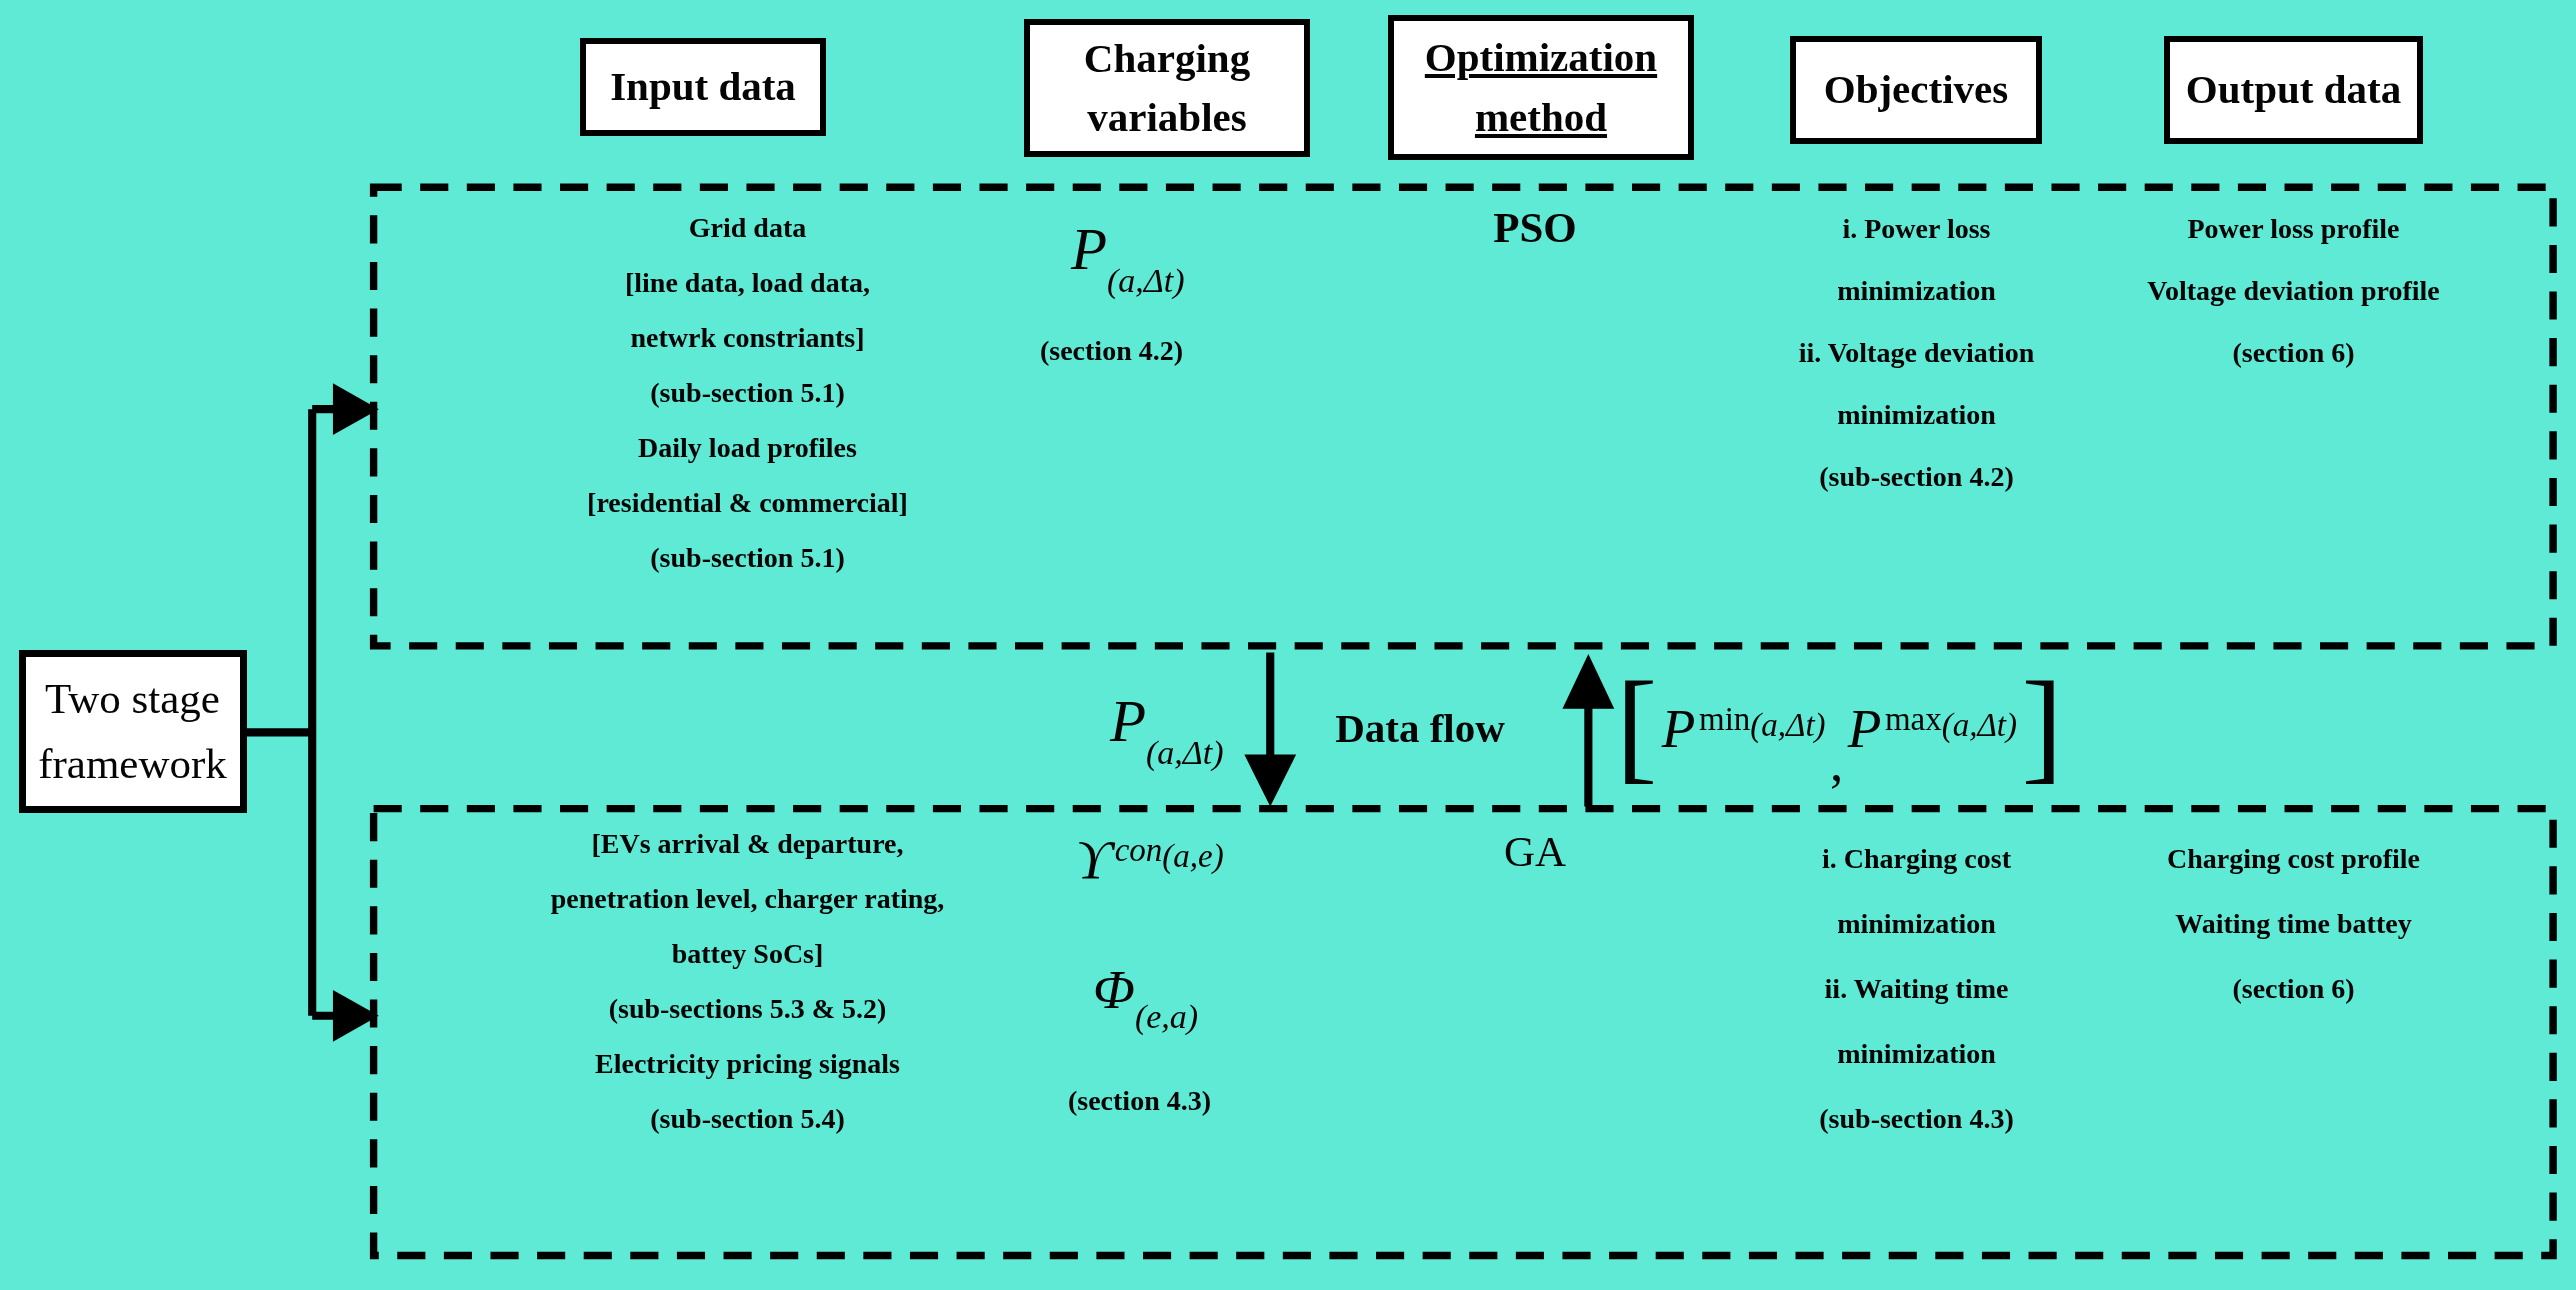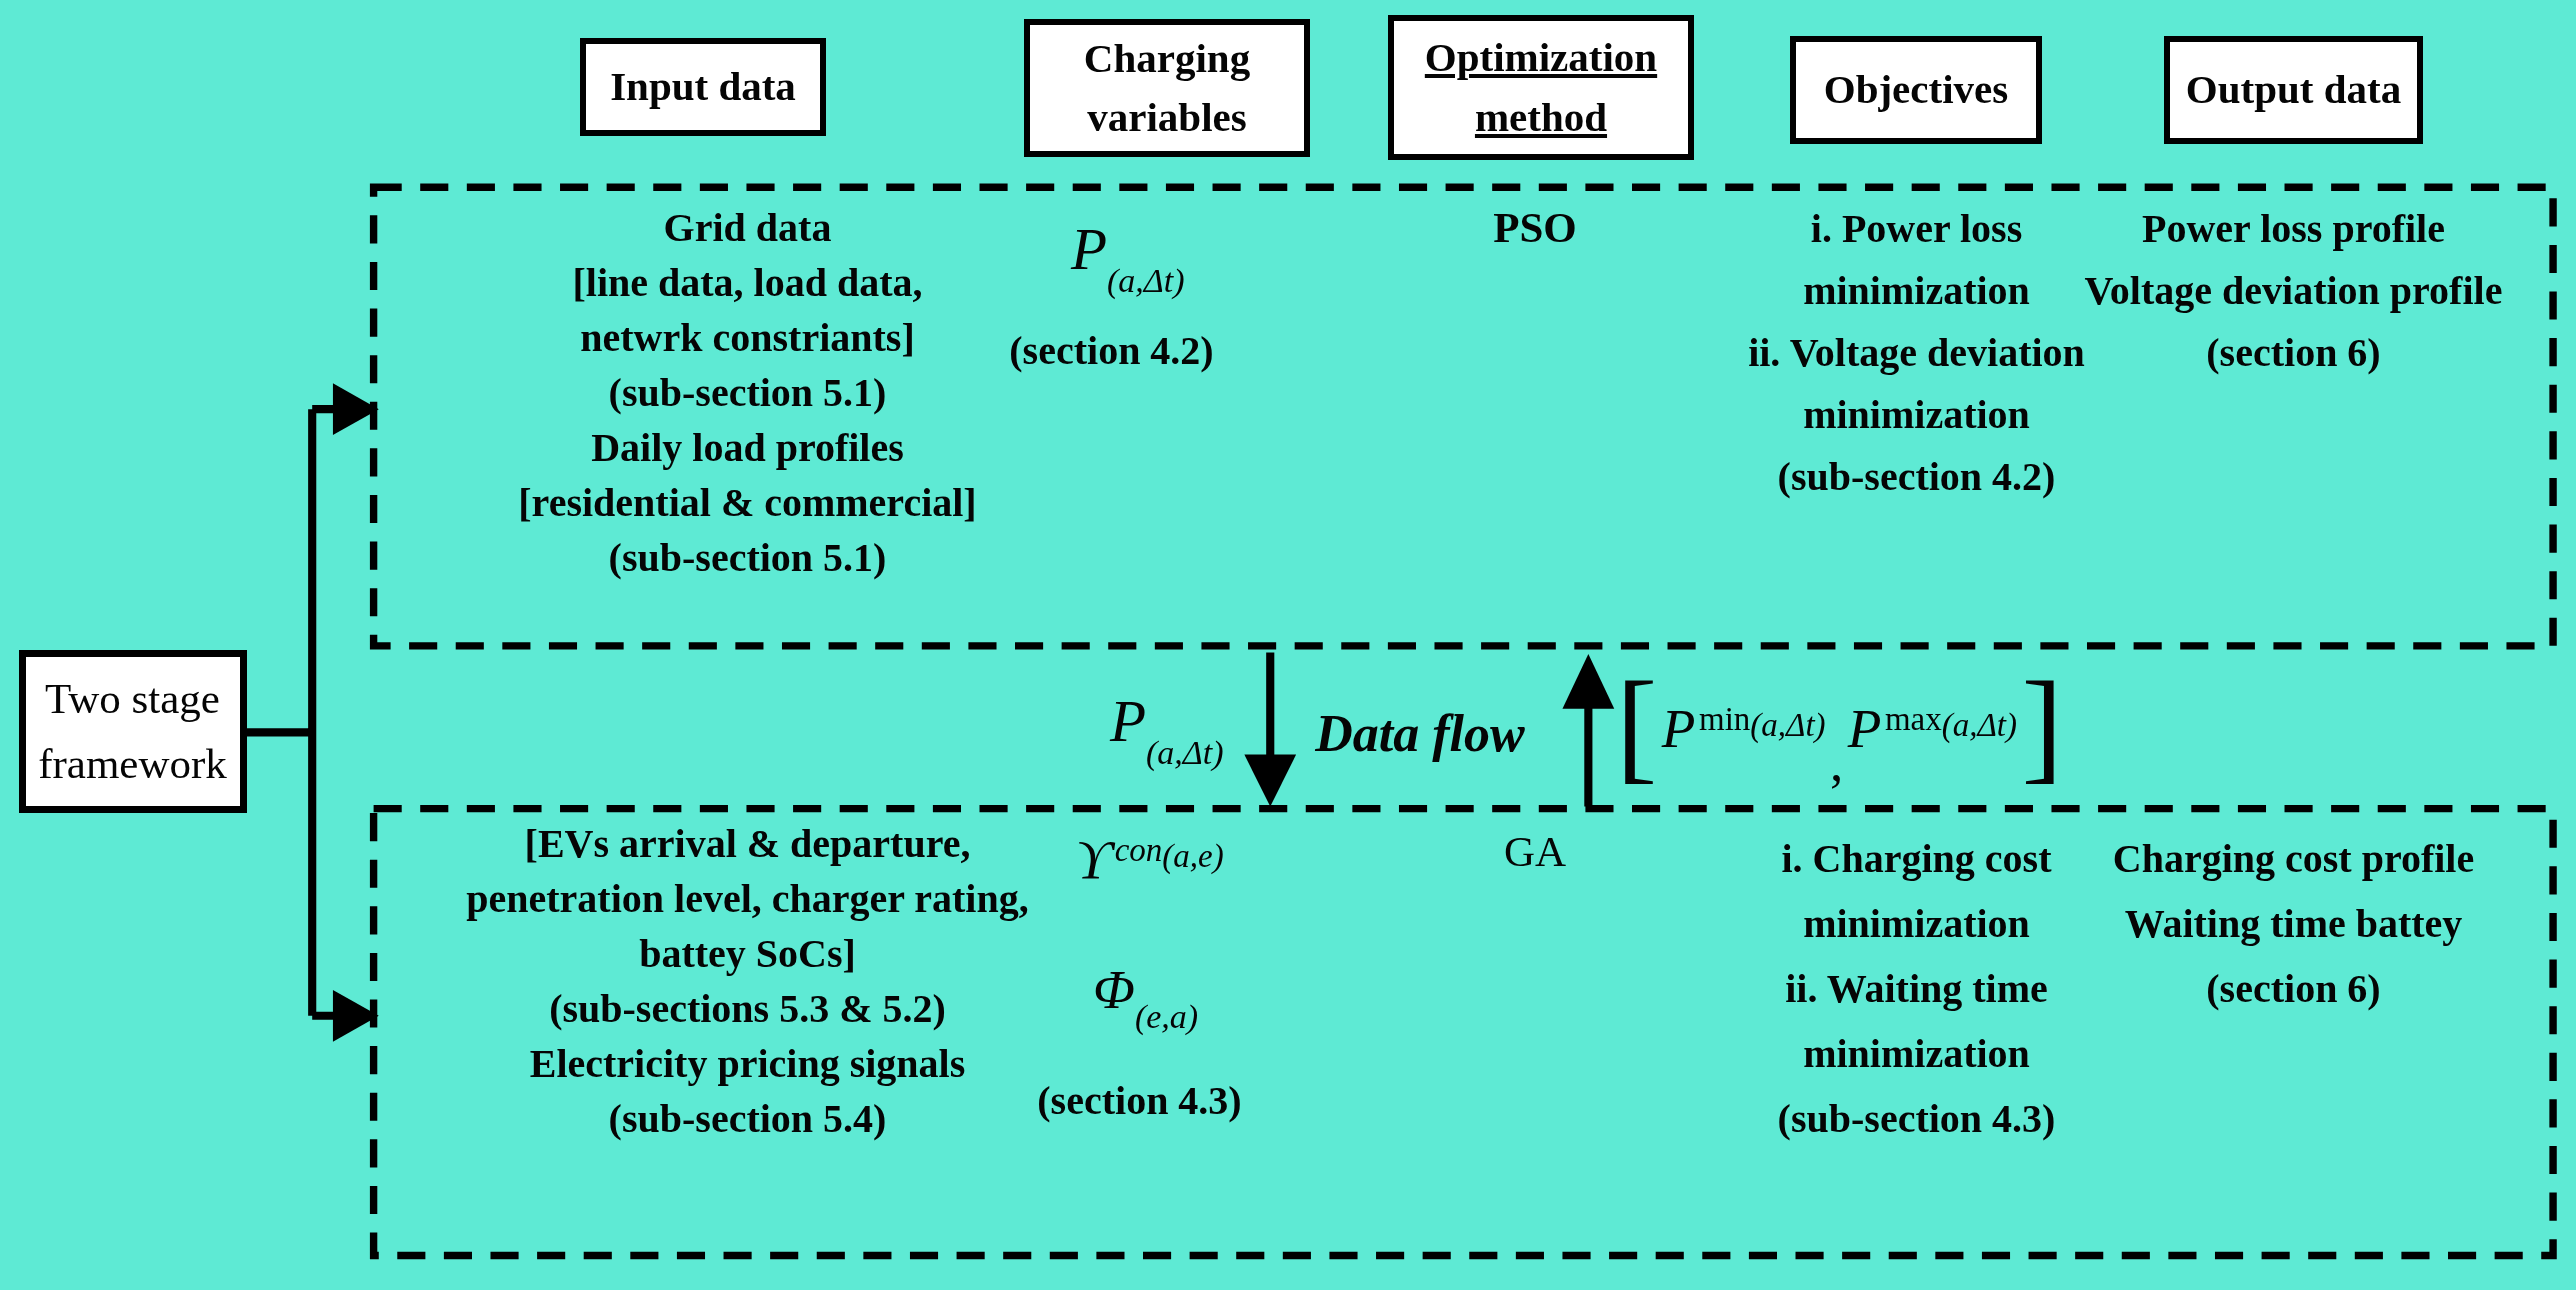--- a/index.html
+++ b/index.html
@@ -6,21 +6,21 @@
   .canvas{position:relative;width:2576px;height:1291px;background:#5eead4;overflow:hidden;
           font-family:"Liberation Serif", serif;color:#050505;}
   svg.wires{position:absolute;left:0;top:0;z-index:1;}
   .hbox{position:absolute;z-index:2;box-sizing:border-box;border:6.7px solid #000;background:#fff;
         display:flex;align-items:center;justify-content:center;text-align:center;
         font-weight:bold;font-size:41px;line-height:1.45;}
   .fwbox{position:absolute;z-index:2;left:18.5px;top:650px;width:228px;height:163px;
          box-sizing:border-box;border:7.4px solid #000;background:#fff;
          display:flex;flex-direction:column;align-items:center;justify-content:center;
          font-weight:normal;font-size:43px;line-height:1.5;text-align:center;}
-  .tblock{position:absolute;z-index:2;text-align:center;font-weight:bold;font-size:40px;}
+  .tblock{position:absolute;z-index:2;text-align:center;font-weight:bold;font-size:28px;}
   .tblock .ln{line-height:var(--lh,55px);white-space:nowrap;}
   .slabel{position:absolute;z-index:2;text-align:center;font-size:43px;white-space:nowrap;}
   .bold{font-weight:bold;}
   .mrow{position:absolute;z-index:2;display:flex;align-items:flex-start;font-weight:normal;}
   .mbase{font-style:italic;font-size:59px;line-height:1;}
   .mbase.sm{font-size:55px;}
   .msub-inline{font-style:italic;font-size:34px;line-height:1;position:relative;top:44px;}
   .mstack{display:inline-flex;flex-direction:row;line-height:1;margin-left:3.7px;position:relative;top:1.5px;text-align:center;}
   .mstack .sup{font-size:33px;}
   .mstack .sup.it{font-style:italic;}
@@ -98,21 +98,21 @@
   <div class="tblock" style="left:2020px;top:198px;width:547px;--lh:62px;">
     <div class="ln">Power loss profile</div>
     <div class="ln">Voltage deviation profile</div>
     <div class="ln">(section 6)</div>
   </div>
 
   <div class="mrow" style="left:1110px;top:692px;">
     <span class="mbase">P</span>
     <span class="msub-inline">(a,Δt)</span>
   </div>
-  <div class="slabel bold" style="left:1309px;top:704px;width:222px;font-size:52px;font-style:italic;">
+  <div class="slabel bold" style="left:1309px;top:704px;width:222px;font-size:41px;">
     <span>Data flow</span>
   </div>
   <div class="range">
     <span class="brkt">[</span>
     <span class="mrow" style="position:static;">
       <span class="mbase sm">P</span>
       <span class="mstack">
         <span class="sup">min</span>
         <span class="sub">(a,Δt)</span>
       </span>

